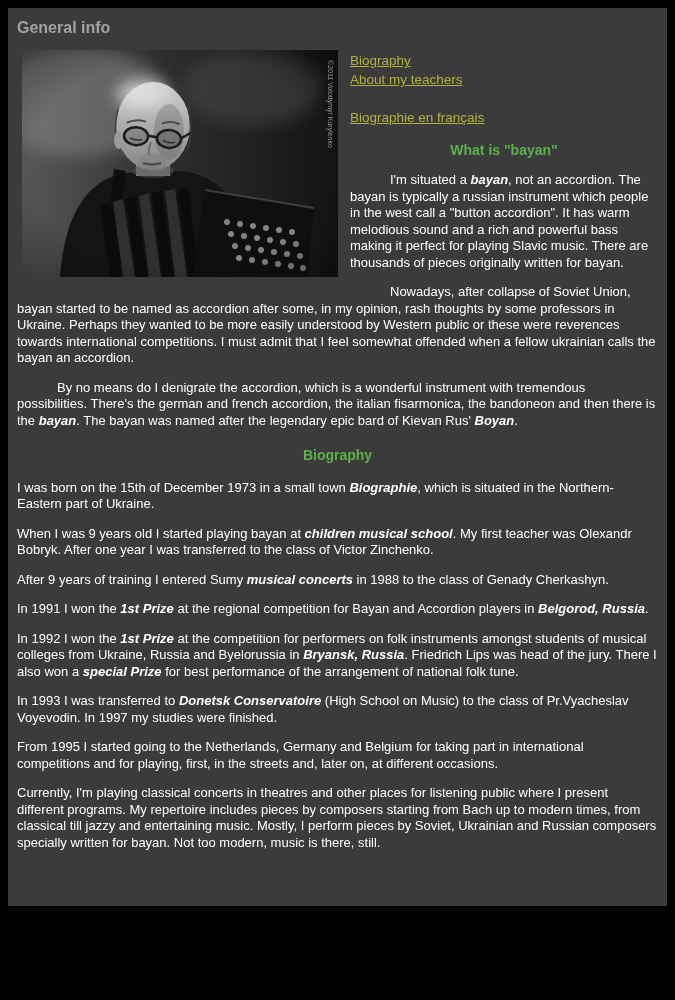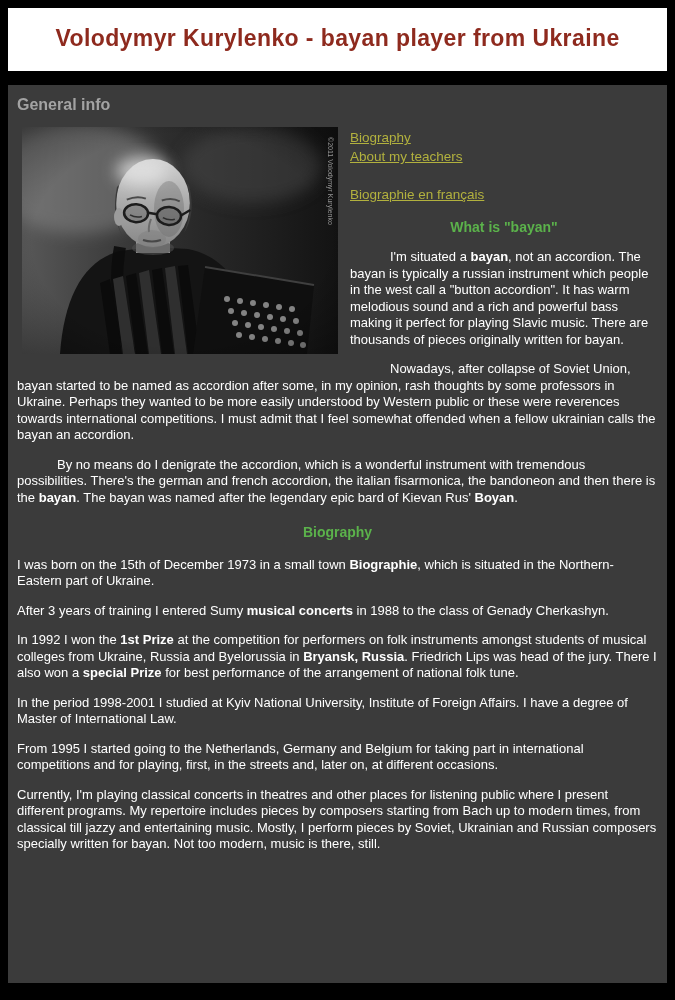--- a/index.html
+++ b/index.html
@@ -66,30 +66,27 @@
     font-weight:bold;
     font-size:14px;
     text-align:center;
   }
   .bayan-heading { margin:15px 0 12px; }
   .bio-heading   { margin:18px 0 15px; }
 
   p.body { margin:0 0 13px; }
   p.body:last-child { margin-bottom:0; }
   p.indent { text-indent:40px; }
-  .em { font-weight:bold; }
+  .em { font-weight:bold; font-style:italic; }
 </style>
 </head>
 <body>
 
 <div class="page">
 
-  <div class="header">
-    <h1>Volodymyr Kurylenko - bayan player from Ukraine</h1>
-  </div>
 
   <div class="content">
 
     <div class="general-info">General info</div>
 
     <div class="photo">
       <svg viewBox="0 0 316 227" width="316" height="227">
         <defs>
           <linearGradient id="bg" x1="0" y1="0" x2="1" y2="0">
             <stop offset="0" stop-color="#585858"></stop>
@@ -197,20 +194,22 @@
 
     <div class="section-heading bayan-heading">What is "bayan"</div>
 
     <p class="body indent"><span>I'm situated a </span><span class="em">bayan</span><span>, not an accordion. The bayan is typically a russian instrument which people in the west call a "button accordion". It has warm melodious sound and a rich and powerful bass making it perfect for playing Slavic music. There are thousands of pieces originally written for bayan.</span></p>
     <p class="body indent"><span>Nowadays, after collapse of Soviet Union, bayan started to be named as accordion after some, in my opinion, rash thoughts by some professors in Ukraine. Perhaps they wanted to be more easily understood by Western public or these were reverences towards international competitions. I must admit that I feel somewhat offended when a fellow ukrainian calls the bayan an accordion.</span></p>
     <p class="body indent"><span>By no means do I denigrate the accordion, which is a wonderful instrument with tremendous possibilities. There's the german and french accordion, the italian fisarmonica, the bandoneon and then there is the </span><span class="em">bayan</span><span>. The bayan was named after the legendary epic bard of Kievan Rus' </span><span class="em">Boyan</span><span>.</span></p>
 
     <div class="section-heading bio-heading">Biography</div>
 
     <p class="body"><span>I was born on the 15th of December 1973 in a small town </span><span class="em">Biographie</span><span>, which is situated in the Northern-Eastern part of Ukraine.</span></p>
-    <p class="body"><span>After 3 years of training I entered Sumy </span><span class="em">musical concerts</span><span> in 1988 to the class of Genady Cherkashyn.</span></p>
+    <p class="body"><span>When I was 9 years old I started playing bayan at </span><span class="em">children musical school</span><span>. My first teacher was Olexandr Bobryk. After one year I was transferred to the class of Victor Zinchenko.</span></p>
+    <p class="body"><span>After 9 years of training I entered Sumy </span><span class="em">musical concerts</span><span> in 1988 to the class of Genady Cherkashyn.</span></p>
+    <p class="body"><span>In 1991 I won the </span><span class="em">1st Prize</span><span> at the regional competition for Bayan and Accordion players in </span><span class="em">Belgorod, Russia</span><span>.</span></p>
     <p class="body"><span>In 1992 I won the </span><span class="em">1st Prize</span><span> at the competition for performers on folk instruments amongst students of musical colleges from Ukraine, Russia and Byelorussia in </span><span class="em">Bryansk, Russia</span><span>. Friedrich Lips was head of the jury. There I also won a </span><span class="em">special Prize</span><span> for best performance of the arrangement of national folk tune.</span></p>
-    <p class="body"><span>In the period 1998-2001 I studied at Kyiv National University, Institute of Foreign Affairs. I have a degree of Master of International Law.</span></p>
+    <p class="body"><span>In 1993 I was transferred to </span><span class="em">Donetsk Conservatoire</span><span> (High School on Music) to the class of Pr.Vyacheslav Voyevodin. In 1997 my studies were finished.</span></p>
     <p class="body"><span>From 1995 I started going to the Netherlands, Germany and Belgium for taking part in international competitions and for playing, first, in the streets and, later on, at different occasions.</span></p>
     <p class="body"><span>Currently, I'm playing classical concerts in theatres and other places for listening public where I present different programs. My repertoire includes pieces by composers starting from Bach up to modern times, from classical till jazzy and entertaining music. Mostly, I perform pieces by Soviet, Ukrainian and Russian composers specially written for bayan. Not too modern, music is there, still.</span></p>
 
   </div>
 </div>
 
 </body></html>

